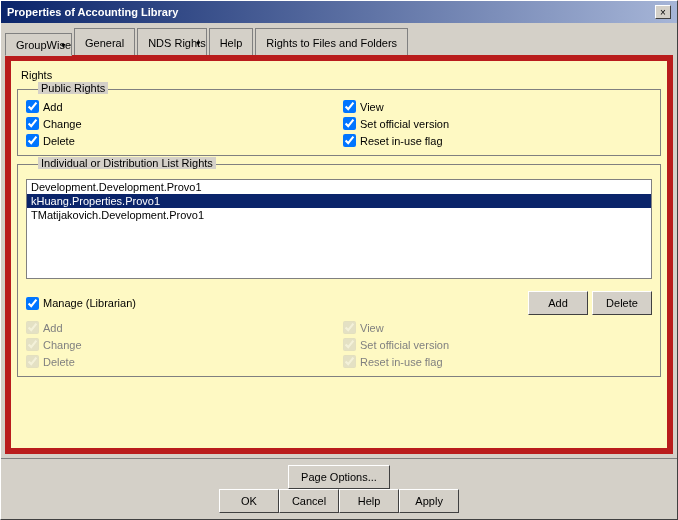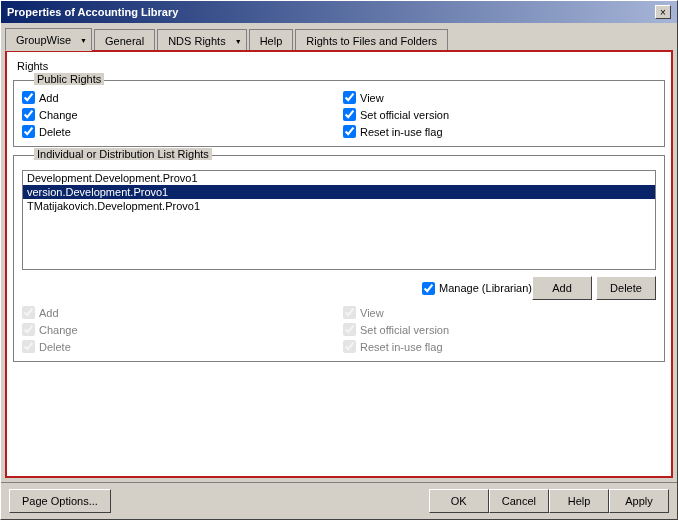--- a/index.html
+++ b/index.html
@@ -62,48 +62,48 @@
       flex-shrink: 0;
     }
     .tab {
       padding: 3px 10px;
       background: #d4d0c8;
       border: 1px solid #808080;
       border-bottom: none;
       margin-right: 2px;
       cursor: pointer;
       font-size: 11px;
-      height: 22px;
+      height: 28px;
       display: flex;
       align-items: center;
       position: relative;
       top: 1px;
     }
     .tab.active {
       background: #d4d0c8;
       border-color: #808080;
       border-bottom: 1px solid #d4d0c8;
       font-weight: normal;
       z-index: 2;
       height: 23px;
     }
     .tab.dropdown {
-      padding-right: 20px;
+      padding-right: 0;
     }
     .tab.dropdown::after {
       content: '▼';
       font-size: 7px;
       position: absolute;
       right: 4px;
       top: 50%;
       transform: translateY(-50%);
     }
     .tab-panel {
-      background: #ffffff;
-      border: 2px solid #b91c1c;
+      background: #fef9c3;
+      border: 6px solid #b91c1c;
       flex: 1;
       display: flex;
       flex-direction: column;
       padding: 6px;
       position: relative;
       z-index: 1;
     }
     .sub-tab {
       font-size: 11px;
       padding: 2px 4px;
@@ -155,22 +155,22 @@
       font-size: 11px;
       cursor: pointer;
     }
     .list-item.selected {
       background: #0a246a;
       color: white;
     }
     .indiv-rights-row {
       display: flex;
       align-items: center;
-      justify-content: flex-end;
-      margin-top: 6px;
+      justify-content: space-between;
+      margin-top: 12px;
     }
     .indiv-left {
       display: flex;
       align-items: center;
       gap: 4px;
     }
     .indiv-buttons {
       display: flex;
       gap: 4px;
     }
@@ -198,20 +198,21 @@
       color: #808080;
     }
     .bottom-bar {
       display: flex;
       justify-content: space-between;
       align-items: center;
       padding: 6px 8px;
       border-top: 1px solid #808080;
       background: #d4d0c8;
       flex-shrink: 0;
+      flex-direction: column;
     }
     .bottom-right {
       display: flex;
     }
   </style>
 </head>
 <body>
 
 <div class="window">
   <div class="title-bar">
@@ -269,21 +270,21 @@
             <label for="pub-reset">Reset in-use flag</label>
           </div>
         </div>
       </div>
 
       <div class="group-box">
         <span class="group-box-title">Individual or Distribution List Rights</span>
 
         <div class="list-box">
           <div class="list-item">Development.Development.Provo1</div>
-          <div class="list-item selected">version.Development.Provo1</div>
+          <div class="list-item selected">kHuang.Properties.Provo1</div>
           <div class="list-item">TMatijakovich.Development.Provo1</div>
         </div>
 
         <div class="indiv-rights-row">
           <div class="indiv-left">
             <div class="checkbox-item">
               <input type="checkbox" id="manage" checked="" style="">
               <label for="manage">Manage (Librarian)</label>
             </div>
           </div>

